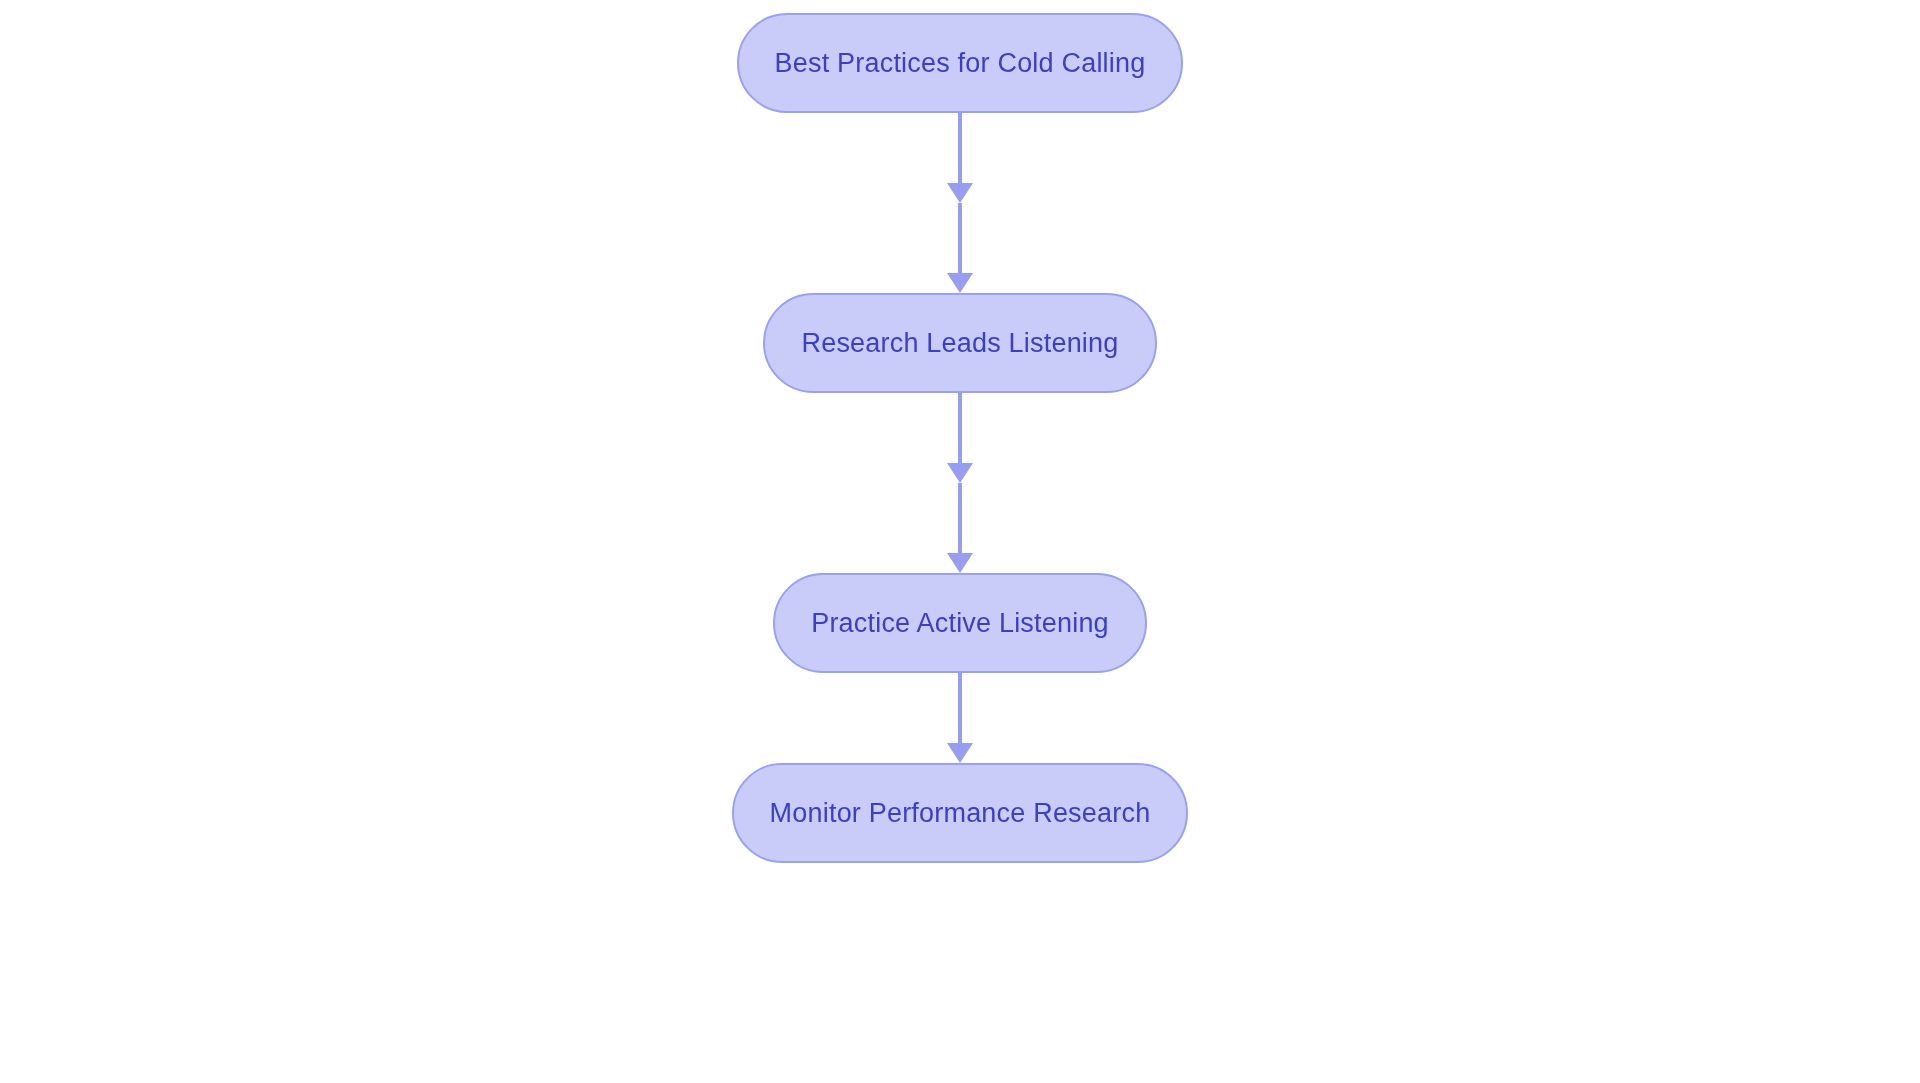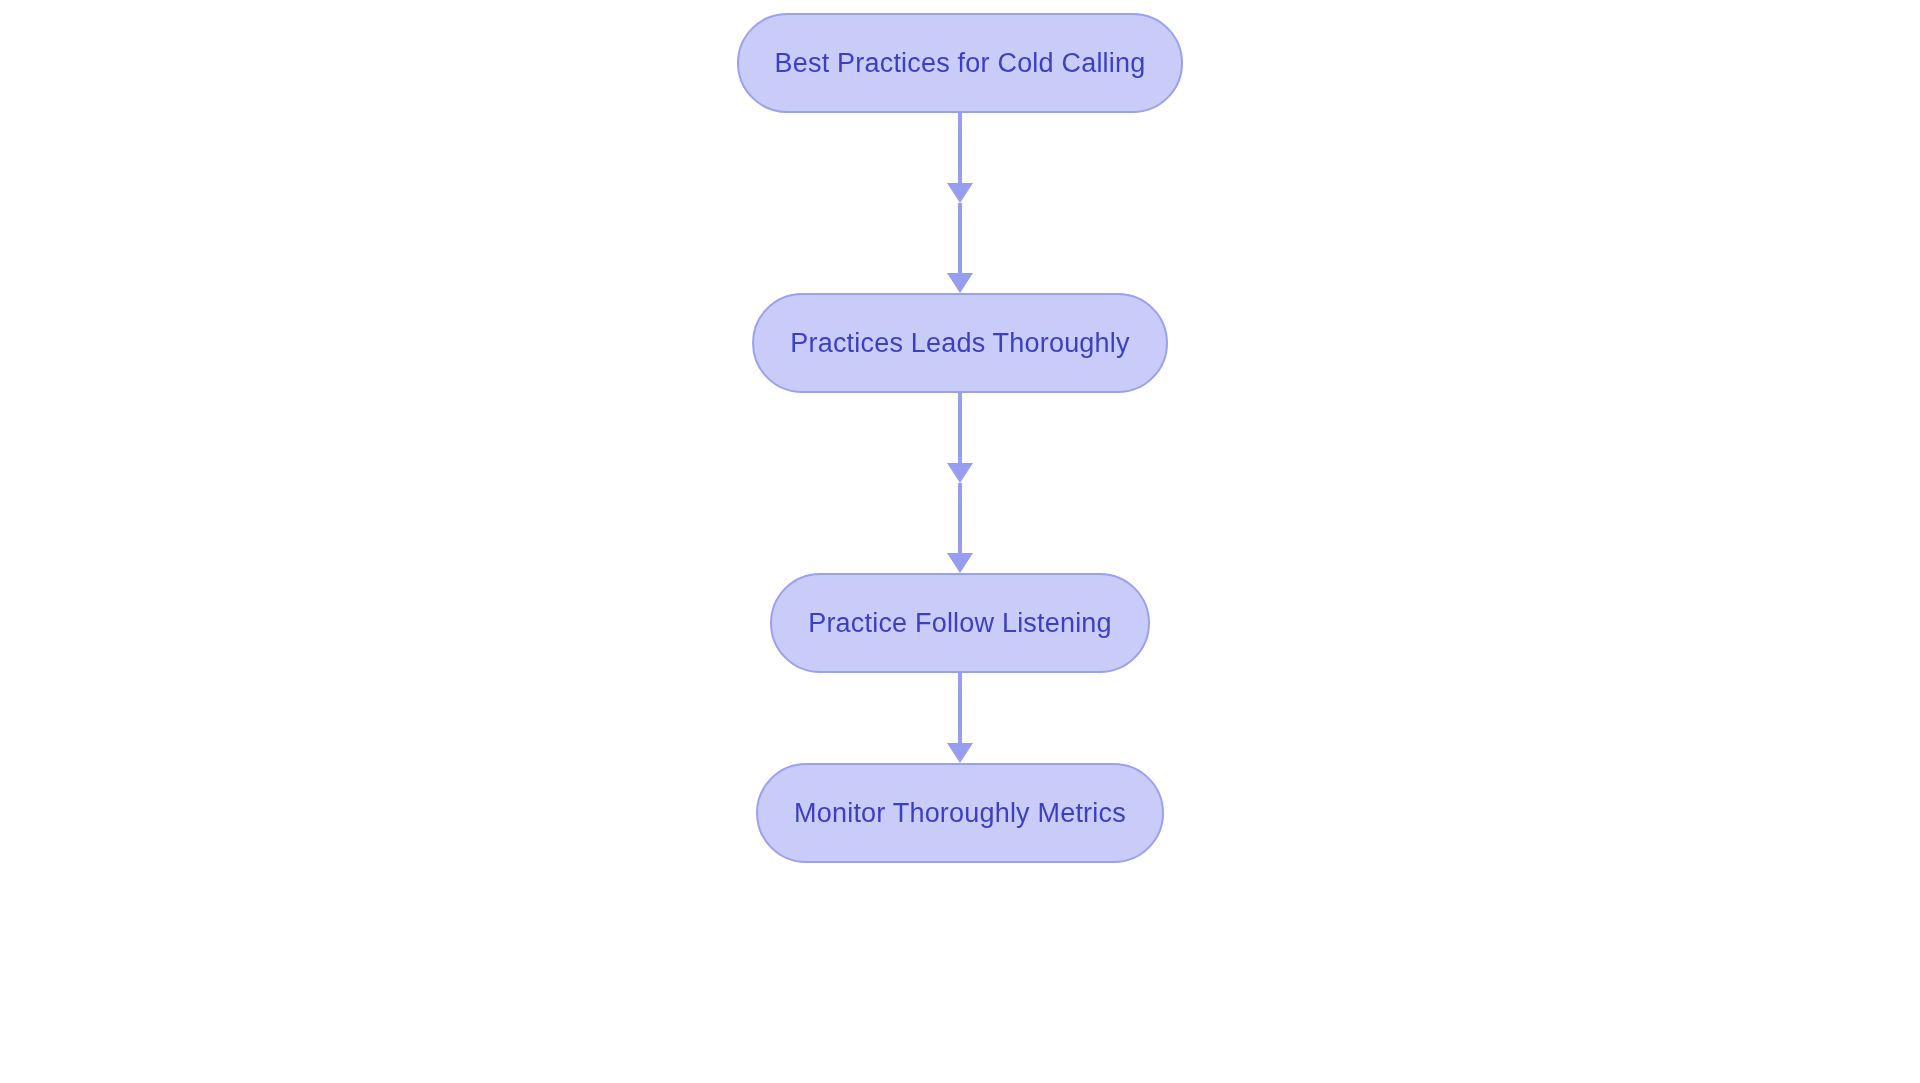--- a/index.html
+++ b/index.html
@@ -72,40 +72,40 @@
     <div class="head"></div>
   </div>
 
 
   <div class="connector">
     <div class="stem"></div>
     <div class="head"></div>
   </div>
 
   <div class="node">
-    <span>Practices Leads Thoroughly</span>
+    <span>Research Leads Listening</span>
   </div>
 
   <div class="connector">
     <div class="stem"></div>
     <div class="head"></div>
   </div>
 
 
   <div class="connector">
     <div class="stem"></div>
     <div class="head"></div>
   </div>
 
   <div class="node">
-    <span>Practice Follow Listening</span>
+    <span>Practice Active Listening</span>
   </div>
 
   <div class="connector">
     <div class="stem"></div>
     <div class="head"></div>
   </div>
 
   <div class="node">
-    <span>Monitor Thoroughly Metrics</span>
+    <span>Monitor Performance Research</span>
   </div>
 
 </div>
 
 </body></html>

